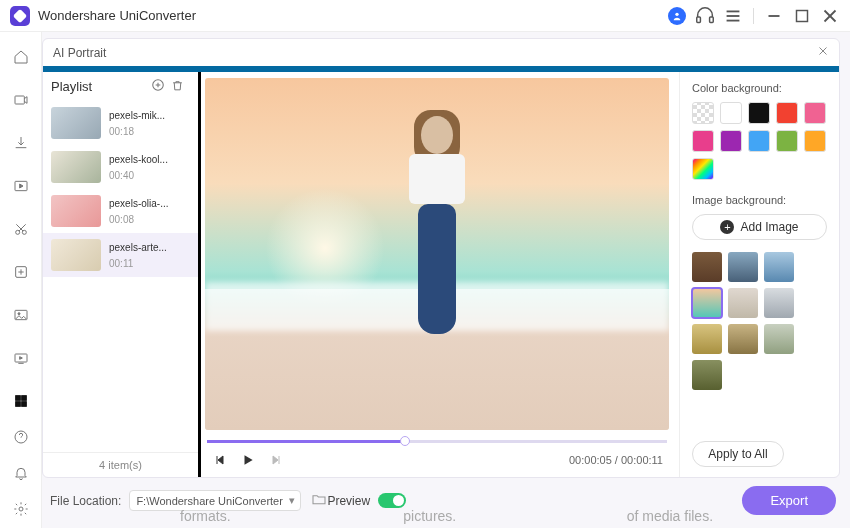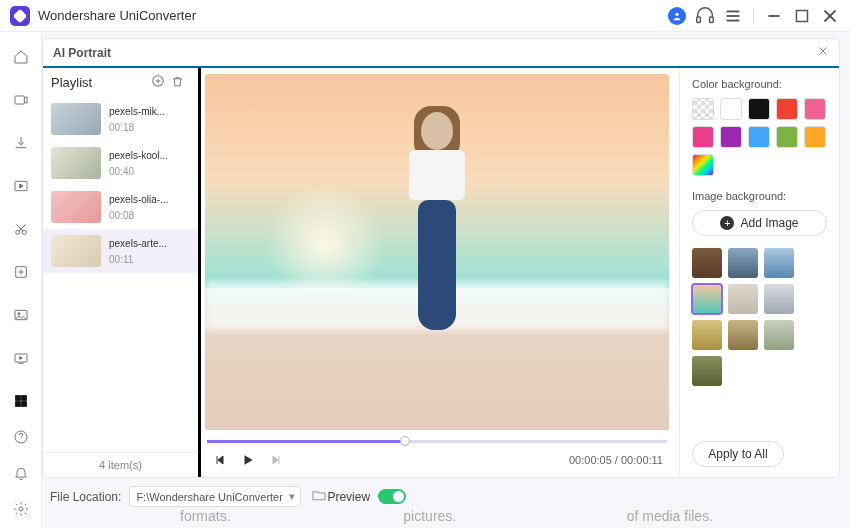--- a/index.html
+++ b/index.html
@@ -20,21 +20,21 @@
 .leftrail { width: 42px; background: #fff; display: flex; flex-direction: column; align-items: center; padding-top: 14px; gap: 21px; border-right: 1px solid #eee; position:relative;}
 .leftrail .ritem { width: 22px; height: 22px; display: flex; align-items: center; justify-content: center; color: #777; cursor: pointer; }
 .leftrail .ritem.active { color: #111; }
 .leftrail .ritem svg { width:16px; height:16px; stroke:#777; fill:none; stroke-width:1.5;}
 .leftrail .ritem.active svg { stroke:#111; fill:#111;}
 .leftrail .bottom { position:absolute; bottom:8px; display:flex; flex-direction:column; gap:14px; align-items:center;}
 
 .main { flex: 1; display: flex; flex-direction: column; background: #f7f6fa; }
 
 .panel { margin: 6px 10px 0 0; background: #fff; border: 1px solid #e7e5ee; border-radius: 6px; display: flex; flex-direction: column; height: 440px; }
-.panel-header { padding: 6px 10px; display: flex; align-items: center; color: #555; border-bottom: 2px solid #0369a1; font-size:12px;font-weight:bold;}
+.panel-header { padding: 6px 10px; display: flex; align-items: center; color: #555; border-bottom: 6px solid #0369a1; font-size:12px;}
 .panel-header .close { margin-left:auto; cursor:pointer; color:#888;}
 
 .panel-body { display: flex; flex: 1; overflow: hidden; }
 
 .playlist { width: 158px; border-right: 3px solid #000000; display: flex; flex-direction: column; }
 .playlist-header { padding: 6px 8px; display: flex; align-items: center; }
 .playlist-title { font-size: 13px; color: #333; }
 .playlist-header .picon { margin-left: auto; margin-right:6px; color:#777; cursor:pointer;}
 .pl-items { flex: 1; overflow: auto; }
 .pl-item { display: flex; padding: 6px 8px; gap: 8px; cursor: pointer; }
@@ -381,20 +381,21 @@
       </div>
       <span class="folder-icon"><svg width="16" height="16" viewBox="0 0 24 24" fill="none" stroke="#999" stroke-width="1.6">
             <path d="M3 7h6l2 2h10v10H3z"></path>
           </svg></span>
       <div class="preview-toggle">
         <span>Preview</span>
         <div class="toggle">
             <div class="knob"></div>
           </div>
       </div>
+      <button class="export-btn">Export</button>
     </div>
   </div>
 </div>
 
 <div class="bottom-cards">
   <div class="bc">formats.</div>
   <div class="bc">pictures.</div>
   <div class="bc">of media files.</div>
 </div>
 

